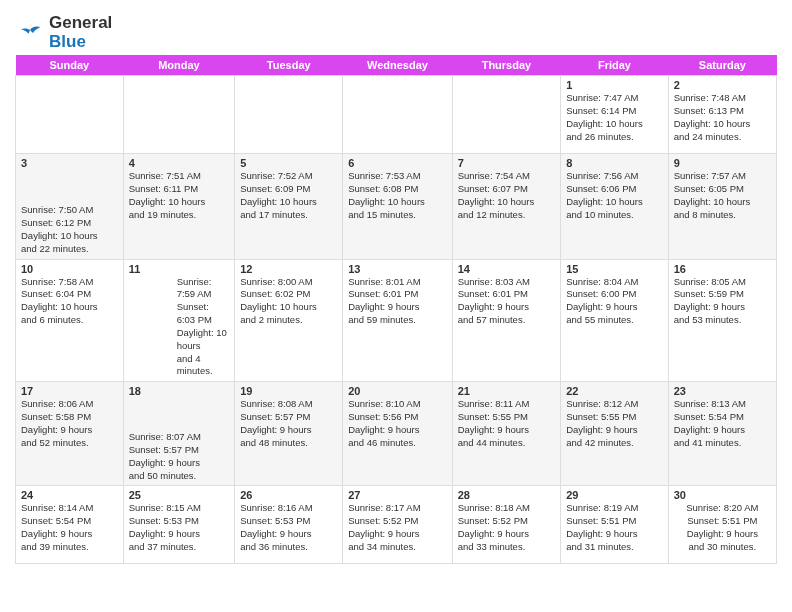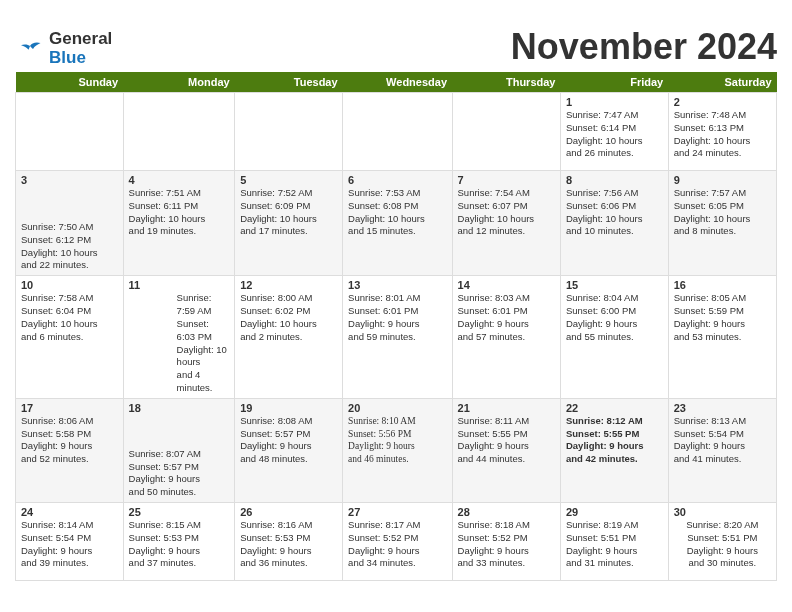--- a/index.html
+++ b/index.html
@@ -6,21 +6,21 @@
     body {
       font-family: Arial, sans-serif;
       background: #fff;
       width: 792px;
       height: 612px;
       overflow: hidden;
     }
     .page {
       width: 792px;
       height: 439px;
-      padding: 26px 15px;
+      padding: 10px 15px;
     }
     .header-area {
       display: flex;
       justify-content: space-between;
       align-items: flex-start;
       margin-bottom: 4px;
     }
     .logo {
       display: flex;
       flex-direction: column;
@@ -47,24 +47,24 @@
     .subtitle {
       font-size: 14px;
       color: #555;
     }
     table {
       width: 100%;
       border-collapse: collapse;
       font-size: 10px;
     }
     thead th {
-      background-color: #4d7c0f;
+      background-color: #d946ef;
       color: #fff;
       padding: 4px 5px;
-      text-align: right;
+      text-align: center;
       font-size: 11px;
       font-weight: bold;
     }
     tbody td {
       border: 1px solid #ddd;
       vertical-align: top;
       padding: 3px 5px;
       height: 78px;
       width: 113px;
       background: #fff;
@@ -98,21 +98,20 @@
           <path d="M20,8 C22,4 28,2 34,4 C30,6 26,8 24,12 C22,10 20,8 20,8Z" fill="#1a75bb"></path>
           <path d="M20,8 C18,6 12,5 8,7 C12,8 16,10 18,13 C19,11 20,8 20,8Z" fill="#1a75bb"></path>
         </svg>
         <div style="display:flex; flex-direction:column; line-height:1.1;">
           <span style="font-size:17px; font-weight:bold; color:#333;">General</span>
           <span style="font-size:17px; font-weight:bold; color:#1a75bb;">Blue</span>
         </div>
       </div>
     </div>
     <div class="title-area">
-      <div class="month-title">November 2024</div>
     </div>
   </div>
 
   <table>
     <thead>
       <tr>
       <th>Sunday</th>
           <th>Monday</th>
           <th>Tuesday</th>
           <th>Wednesday</th>
@@ -262,35 +261,35 @@
           </td>
           <td>
             <div class="day-num">19</div>
             <div class="day-info" style="white-space: pre-line;">Sunrise: 8:08 AM
 Sunset: 5:57 PM
 Daylight: 9 hours
 and 48 minutes.</div>
           </td>
           <td>
             <div class="day-num">20</div>
-            <div class="day-info" style="white-space: pre-line; font-family: Liberation Serif, serif;">Sunrise: 8:10 AM
+            <div class="day-info" style="white-space: pre-line;">Sunrise: 8:10 AM
 Sunset: 5:56 PM
 Daylight: 9 hours
 and 46 minutes.</div>
           </td>
           <td>
             <div class="day-num">21</div>
             <div class="day-info" style="white-space: pre-line;">Sunrise: 8:11 AM
 Sunset: 5:55 PM
 Daylight: 9 hours
 and 44 minutes.</div>
           </td>
           <td>
             <div class="day-num">22</div>
-            <div class="day-info" style="white-space: pre-line; font-weight: bold;">Sunrise: 8:12 AM
+            <div class="day-info" style="white-space: pre-line;">Sunrise: 8:12 AM
 Sunset: 5:55 PM
 Daylight: 9 hours
 and 42 minutes.</div>
           </td>
           <td>
             <div class="day-num">23</div>
             <div class="day-info" style="white-space: pre-line;">Sunrise: 8:13 AM
 Sunset: 5:54 PM
 Daylight: 9 hours
 and 41 minutes.</div>

